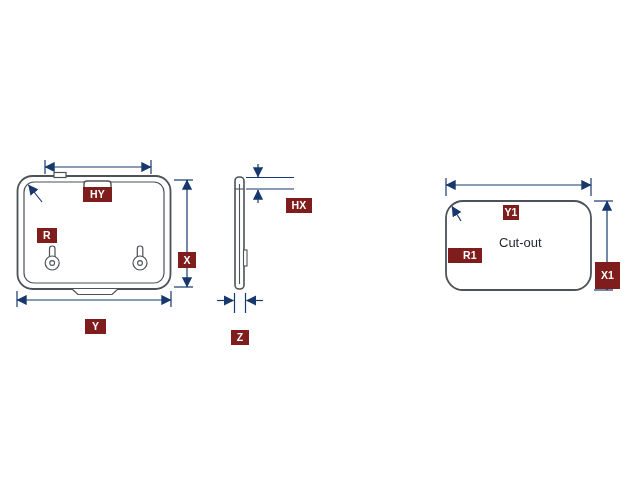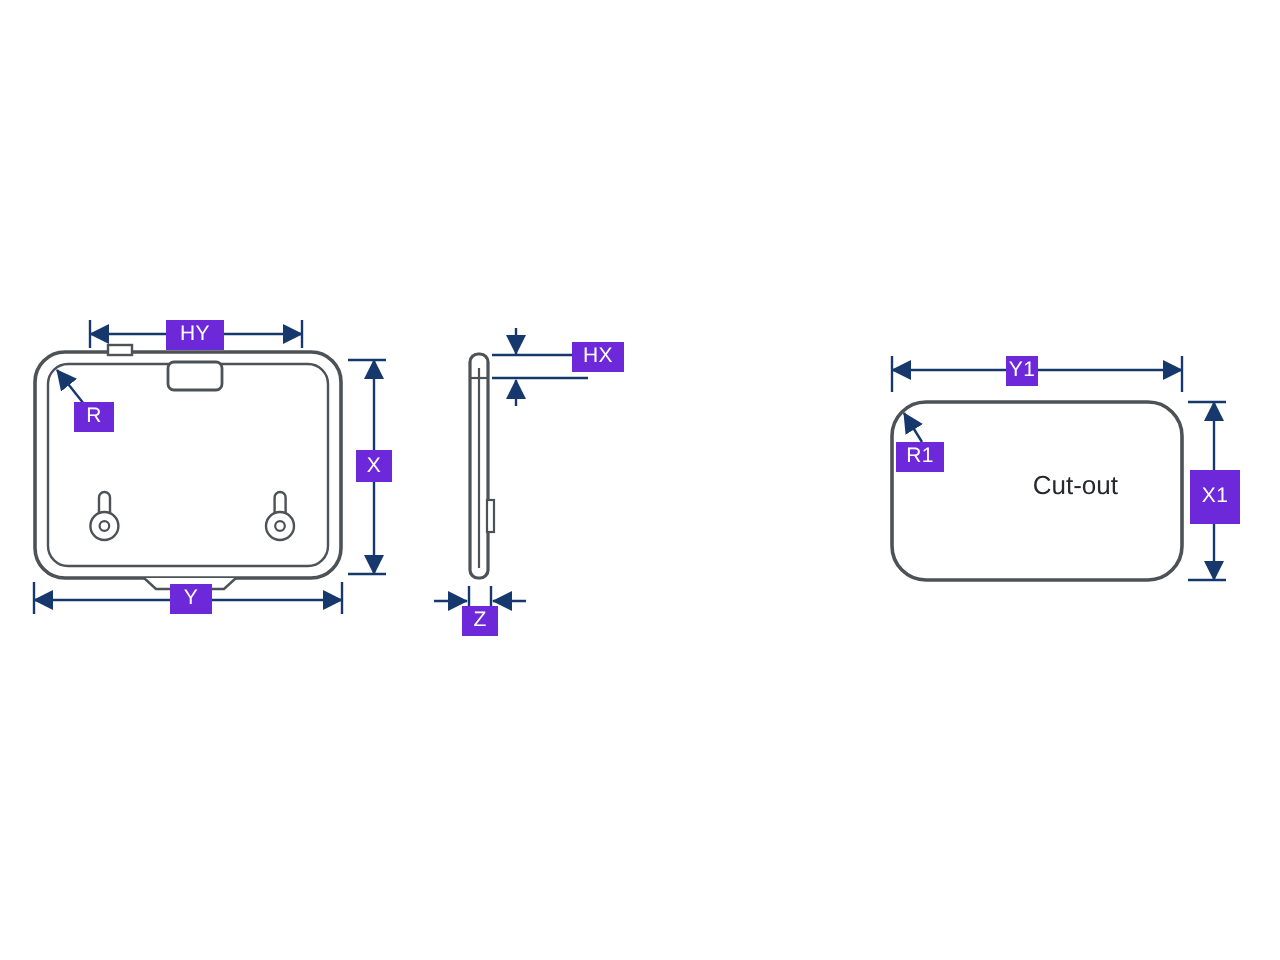--- a/index.html
+++ b/index.html
@@ -16,37 +16,38 @@
     overflow: hidden;
   }
   .canvas svg {
     position: absolute;
     left: 0;
     top: 0;
   }
   .dim-label {
     position: absolute;
     height: 15px;
-    background: #6d28d9;
+    background: #7f1d1d;
     color: #ffffff;
     font-size: 10.5px;
-    font-weight: normal;
+    font-weight: bold;
     line-height: 1;
     display: flex;
     align-items: center;
     justify-content: center;
     letter-spacing: 0.2px;
     user-select: none;
+    margin-top: 27px;
   }
   .cutout-text {
     position: absolute;
     color: #26292e;
     font-size: 13px;
     line-height: 15px;
-    text-align: right;
+    text-align: left;
     user-select: none;
   }
 </style>
 </head>
 <body>
 
 <div class="canvas">
 
   <svg width="640" height="480" viewBox="0 0 640 480">
     <defs>
@@ -131,18 +132,18 @@
 
   <div class="dim-label" style="left:83px; top:160px; width:29px;">HY</div>
   <div class="dim-label" style="left:37px; top:201px; width:20px;">R</div>
   <div class="dim-label" style="left:178px; top:225px; width:18px; height:16px;">X</div>
   <div class="dim-label" style="left:85px; top:292px; width:21px;">Y</div>
 
   <div class="dim-label" style="left:286px; top:171px; width:26px;">HX</div>
   <div class="dim-label" style="left:231px; top:303px; width:18px;">Z</div>
 
   <div class="dim-label" style="left:503px; top:178px; width:16px;">Y1</div>
-  <div class="dim-label" style="left:448px; top:221px; width:24px;">R1</div>
+  <div class="dim-label" style="left:448px; top:221px; width:24px;padding-left:10px;">R1</div>
   <div class="dim-label" style="left:595px; top:235px; width:25px; height:27px;">X1</div>
 
   <div class="cutout-text" style="left:499px; top:235px; width:60px;">Cut-out</div>
 
 </div>
 
 </body></html>

